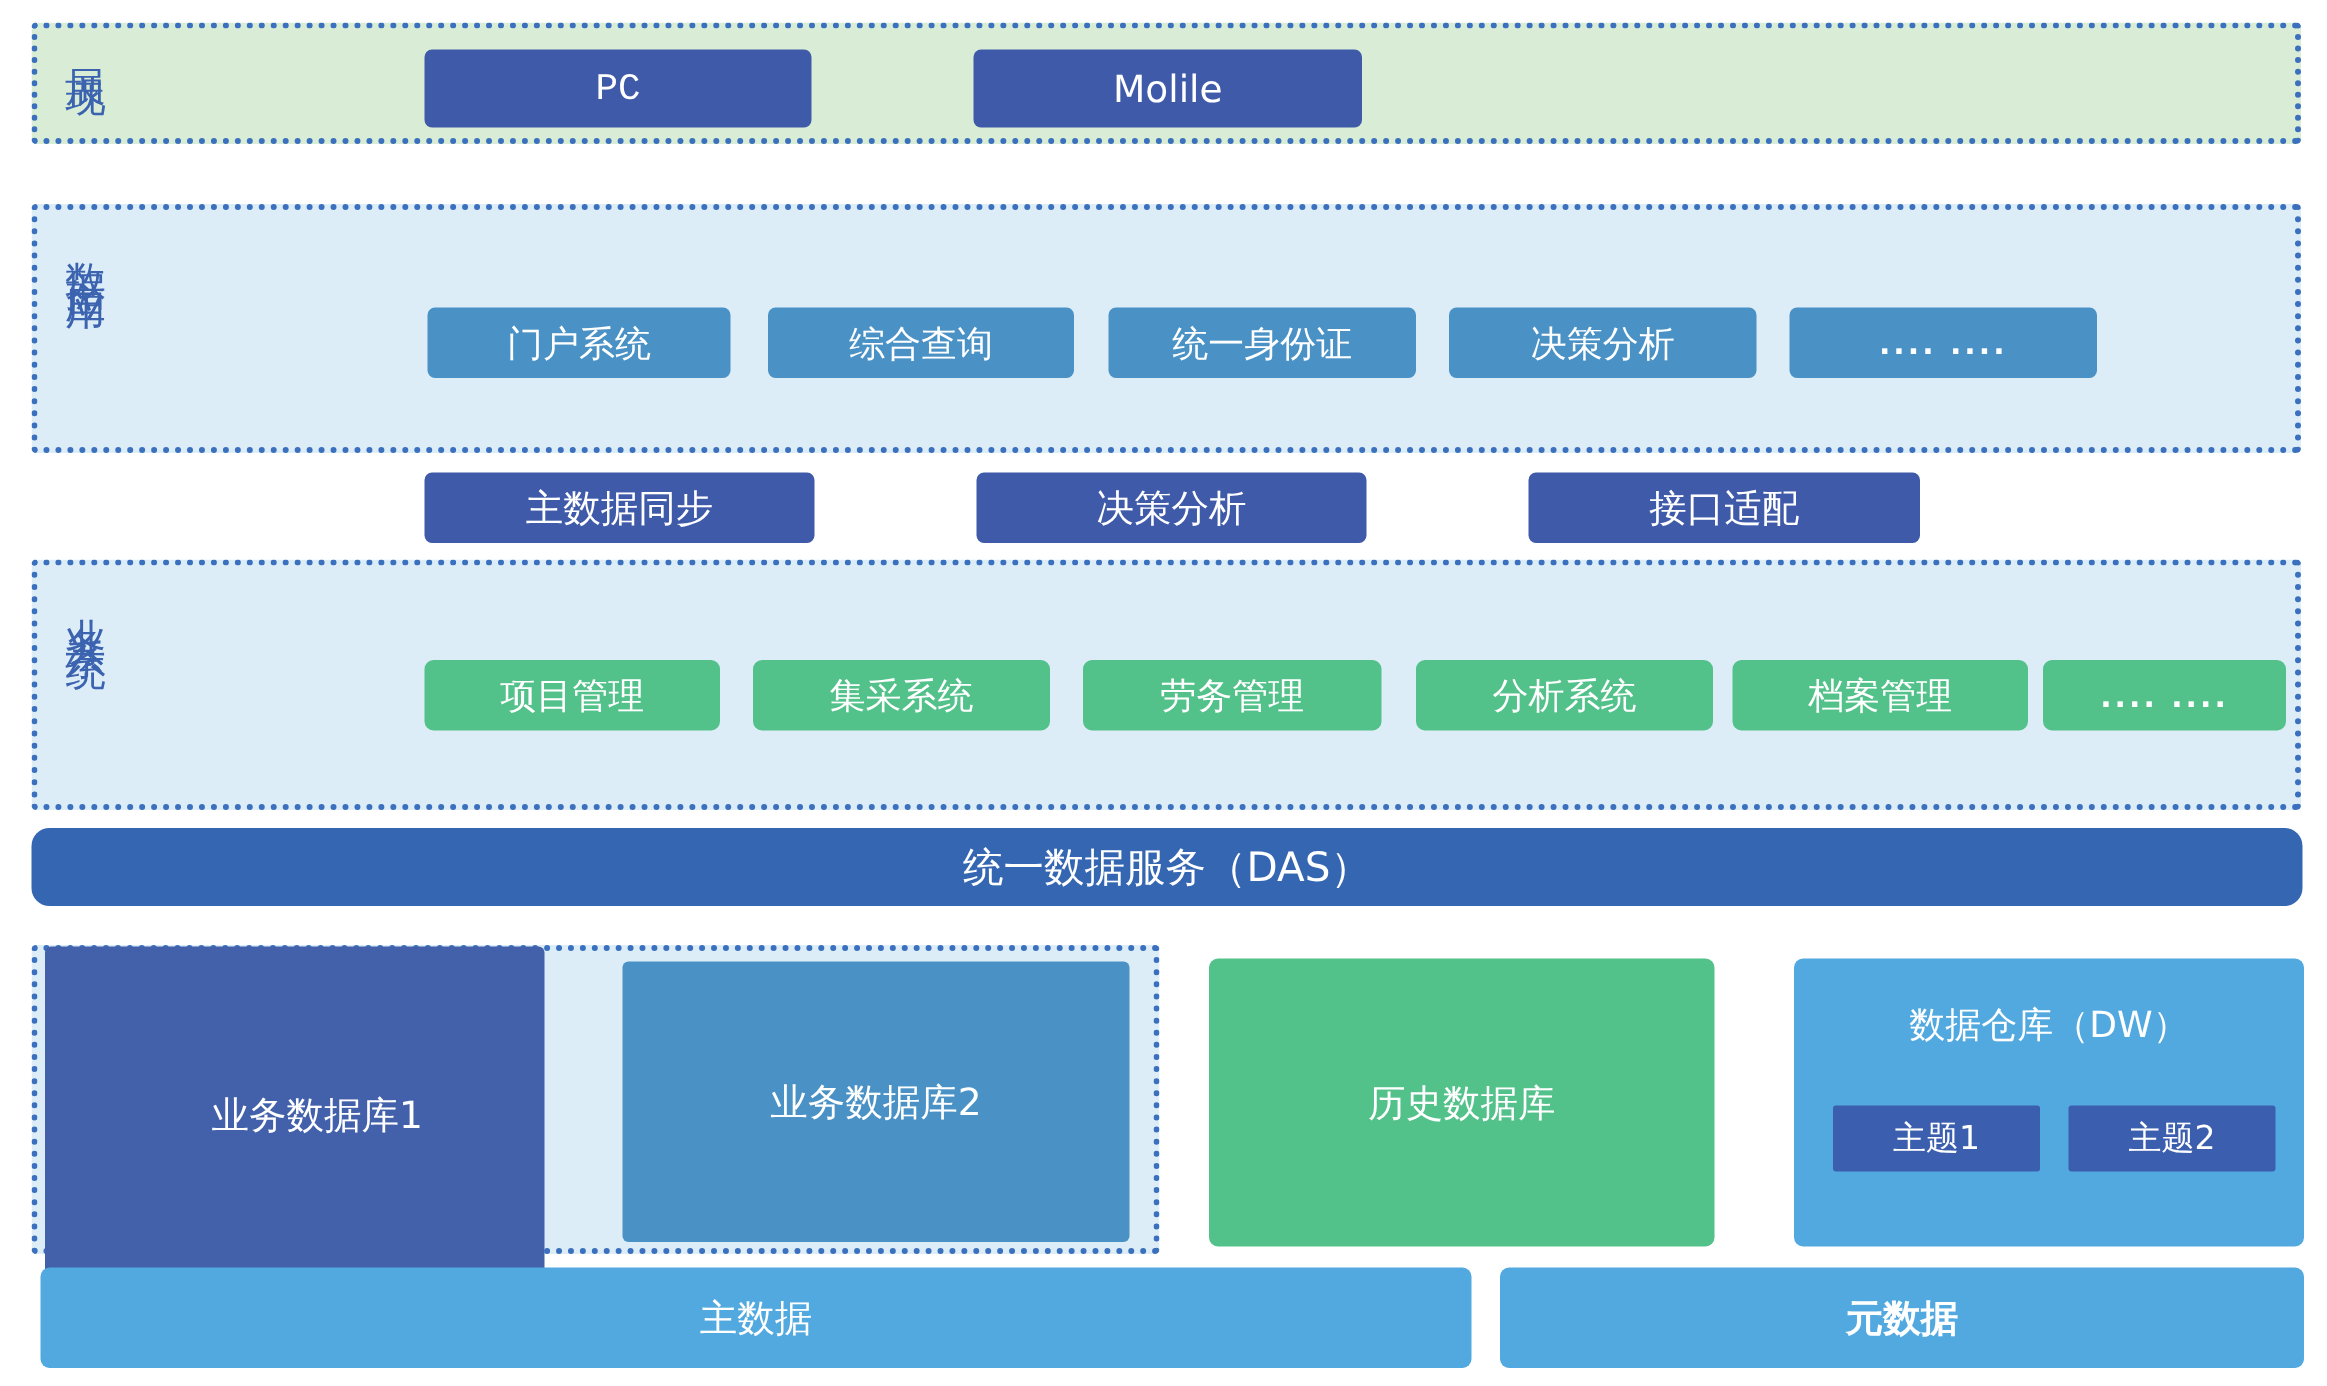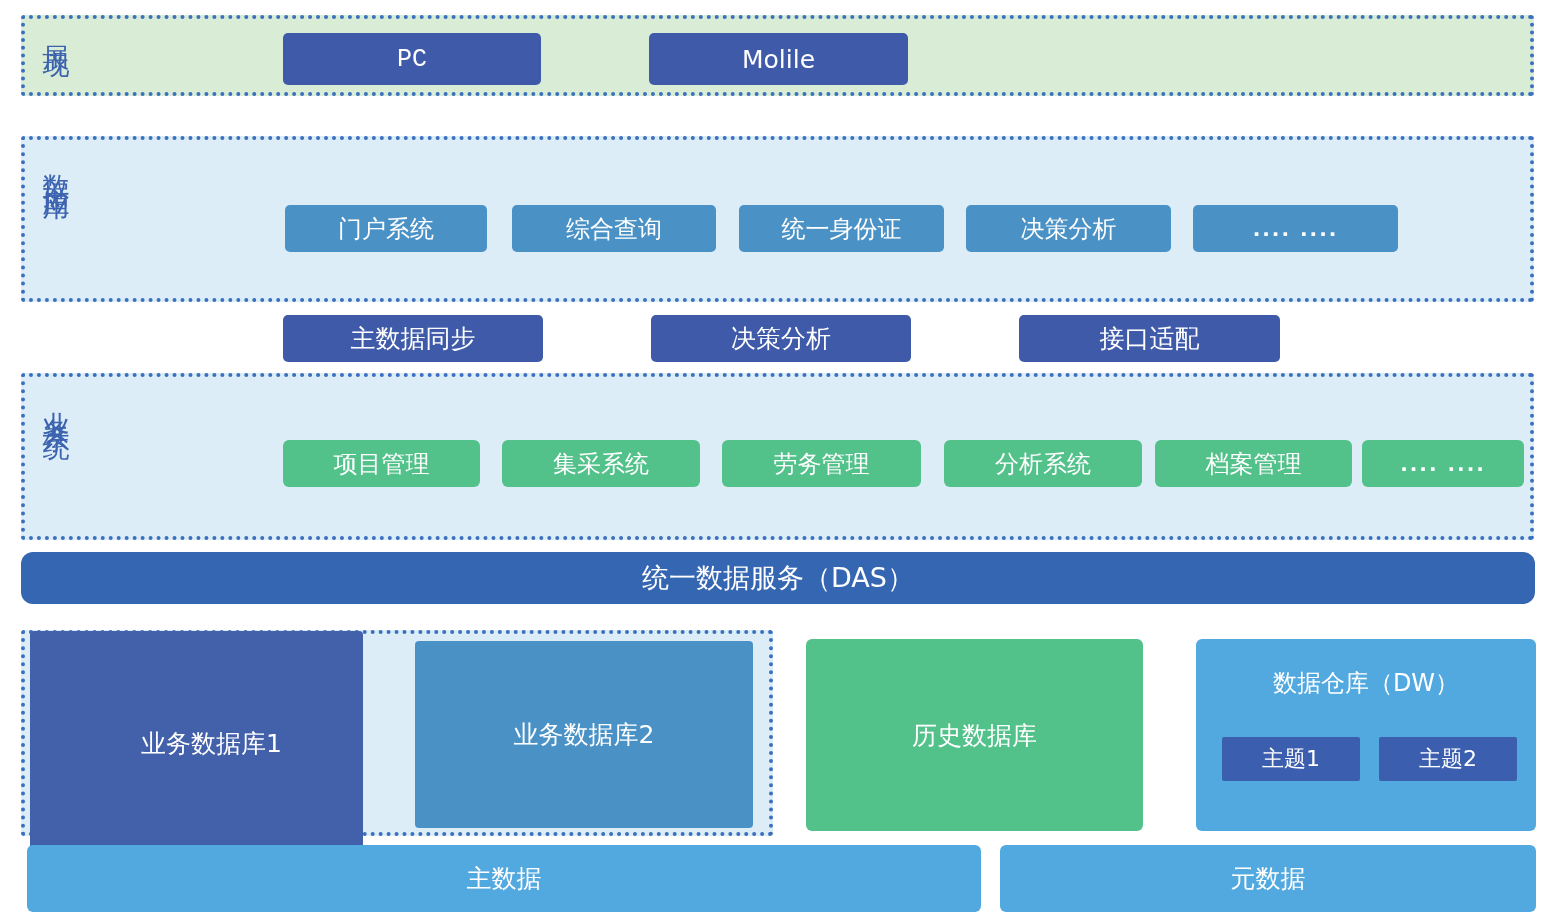--- a/index.html
+++ b/index.html
@@ -86,15 +86,15 @@
 
   <div class="blk blk-green" style="left:806px;top:639px;width:337px;height:192px;font-size:25px;">历史数据库</div>
 
   <div class="blk blk-sky" style="left:1196px;top:639px;width:340px;height:192px;">
     <div class="dw-title">数据仓库（DW）</div>
     <div class="blk blk-topic" style="left:26px;top:98px;width:138px;height:44px;">主题1</div>
     <div class="blk blk-topic" style="left:183px;top:98px;width:138px;height:44px;">主题2</div>
   </div>
 
   <div class="blk blk-sky" style="left:27px;top:845px;width:954px;height:67px;">主数据</div>
-  <div class="blk blk-sky" style="left:1000px;top:845px;width:536px;height:67px;">元数据</div>
+  <div class="blk blk-sky" style="left:1000px;top:845px;width:536px;height:67px;font-weight:bold;">元数据</div>
 
 </div>
 
 </body></html>

